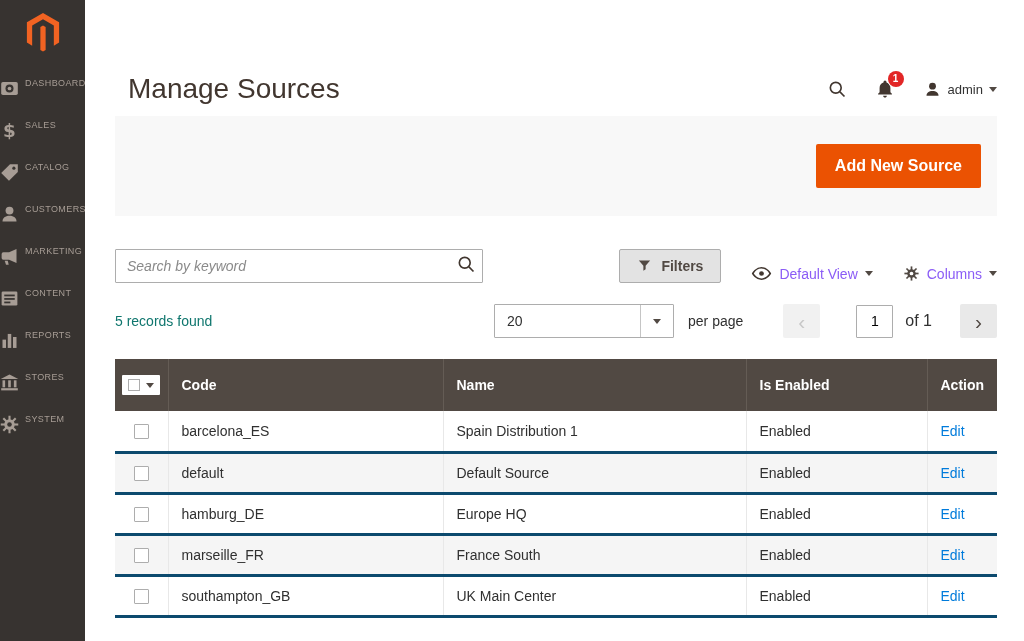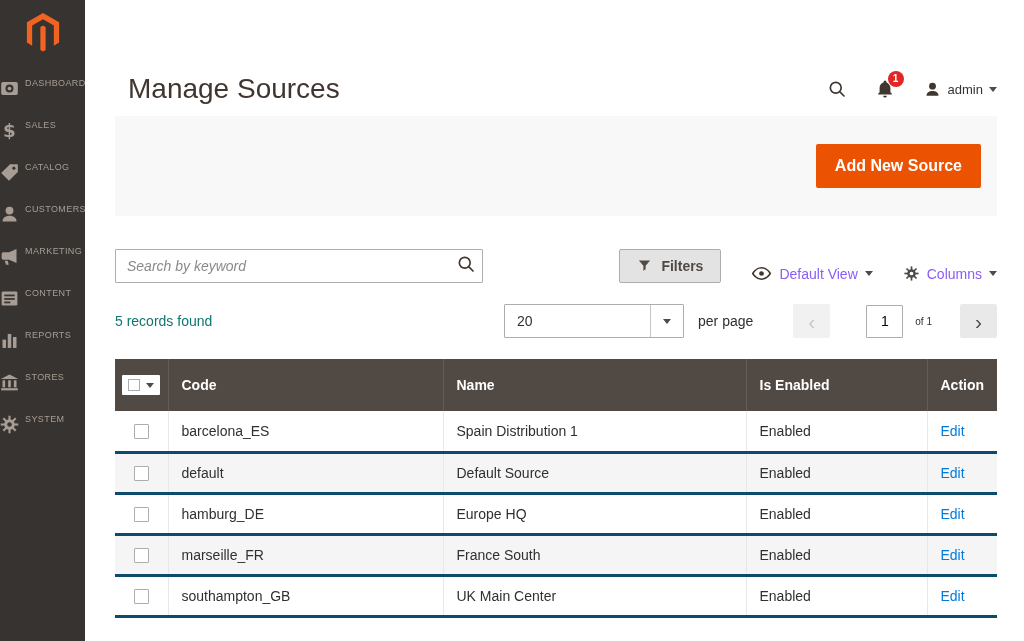--- a/index.html
+++ b/index.html
@@ -104,21 +104,21 @@
     width:37px; height:34px; border:none; border-radius:2px; cursor:pointer;
     display:flex; align-items:center; justify-content:center;
     font-size:21px; line-height:1; font-family:inherit;
   }
   .pager-prev { background:#f1f1f1; color:#c7c7c7; }
   .pager-next { background:#e9e9e9; color:#514943; margin-left:28px; }
   .page-input {
     width:37px; height:33px; border:1px solid #adadad; border-radius:1px;
     text-align:center; font-size:14px; font-family:inherit; margin-left:36px;
   }
-  .page-of { font-size:10px; margin-left:12px; }
+  .page-of { font-size:16px; margin-left:12px; }
 
   
   .grid { margin-top:21px; width:100%; border-collapse:collapse; table-layout:fixed; font-size:14px; }
   .grid thead th {
     background:#514943; color:#fff; font-weight:700; text-align:left;
     height:52px; padding:0 13px; border-left:1px solid #645c55;
   }
   .grid thead th:first-child { border-left:none; padding:0; text-align:center; }
   .grid tbody td {
     height:41px; padding:0 13px; color:#303030;

